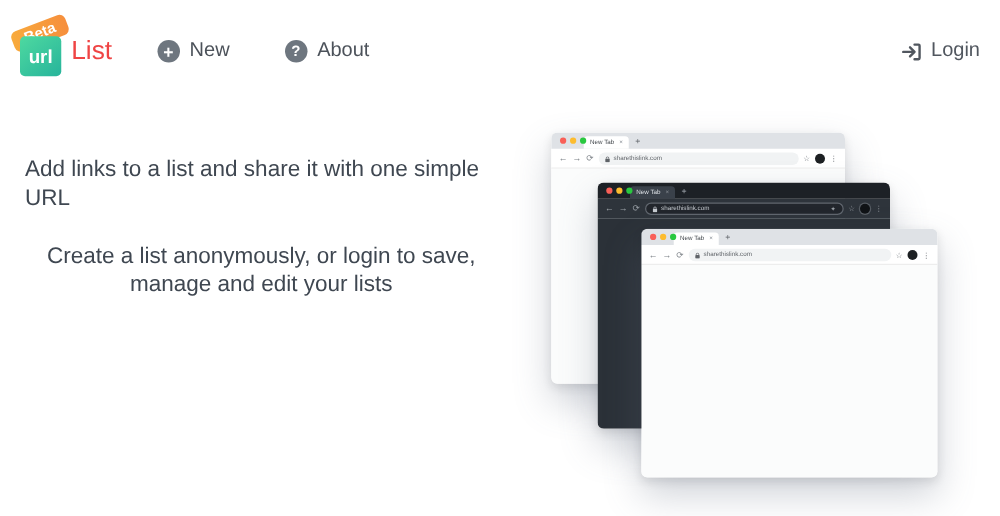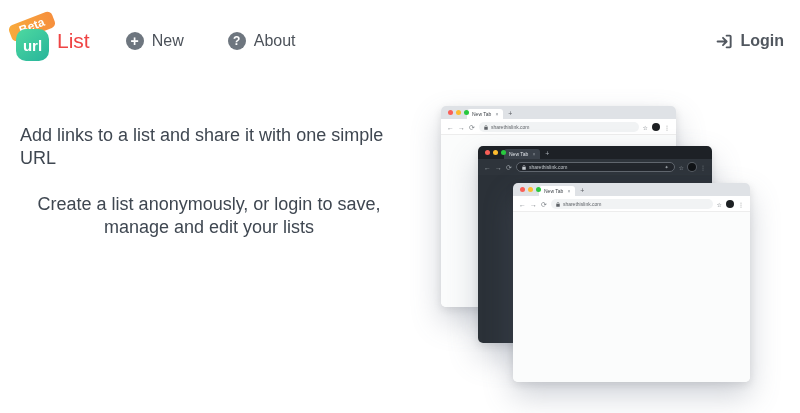--- a/index.html
+++ b/index.html
@@ -9,36 +9,36 @@
   
   .header { position:absolute; top:12px; left:0; right:0; height:58px;
     display:flex; align-items:center; padding:0 16px; }
   .logo-row { display:flex; align-items:center; gap:8px; }
   .logo-wrap { position:relative; width:33px; height:32px; margin-top:8px; }
   .beta-ribbon { position:absolute; top:-11px; left:-7px; z-index:0;
     background:linear-gradient(100deg,#f8ab3c,#f68e3d); color:#fff;
     font-size:12px; font-weight:bold; padding:1px 10px 2px; border-radius:5px;
     transform:rotate(-21deg); }
   .logo-square { position:relative; z-index:1; width:33px; height:32px;
-    border-radius:10px; background:linear-gradient(140deg,#4ed9a0,#27b49b);
+    border-radius:4px; background:linear-gradient(140deg,#4ed9a0,#27b49b);
     display:flex; align-items:center; justify-content:center;
     color:#fff; font-weight:bold; font-size:15px; }
   .logo-name { font-size:21px; color:#ef4444; }
 
   .nav { display:flex; align-items:center; gap:44px; margin-left:36px; }
   .nav-item { display:flex; align-items:center; gap:8px; font-size:16px;
     color:#4c525a; cursor:pointer; }
   .nav-circle { width:18px; height:18px; border-radius:50%; background:#6e767f;
     color:#fff; font-weight:bold; display:flex; align-items:center;
     justify-content:center; }
   .nav-circle.plus { font-size:14px; line-height:1; padding-bottom:1px; }
   .nav-circle.question { font-size:12px; }
 
   .login { margin-left:auto; display:flex; align-items:center; gap:7px;
-    font-size:16px; color:#51575f; cursor:pointer;font-weight:bold; }
+    font-size:16px; color:#51575f; cursor:pointer; }
 
   
   .hero-text { position:absolute; left:20px; top:98px; width:402px; }
   .headline { font-size:24px; line-height:36px; font-weight:400; color:#2d3748; }
   .accent { color:#2cb793; }
   .hero-p { font-size:18px; line-height:23px; color:#3f4751; width:378px; }
   .hero-p.first { margin-top:26px; }
   .hero-p.second { margin-top:23px;text-align:center; }
 
   

